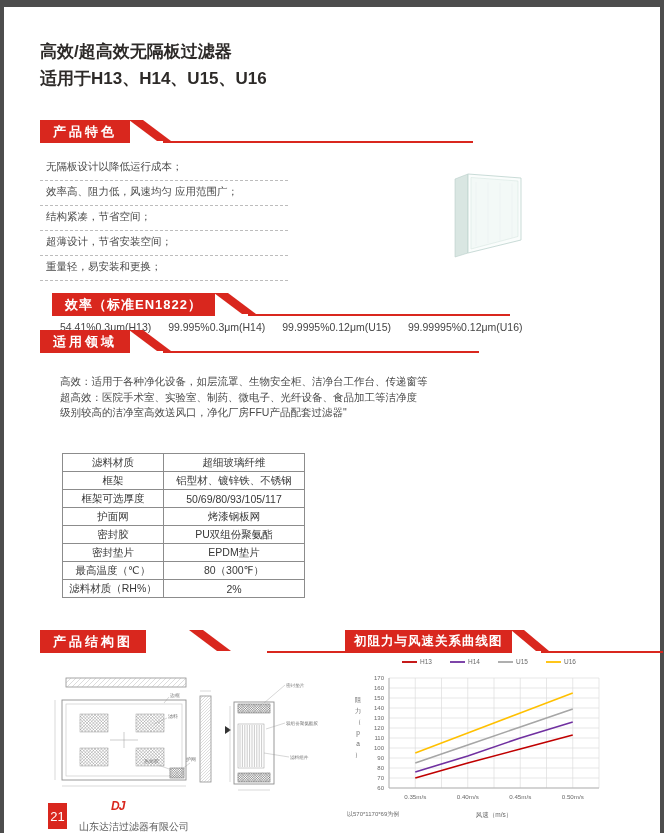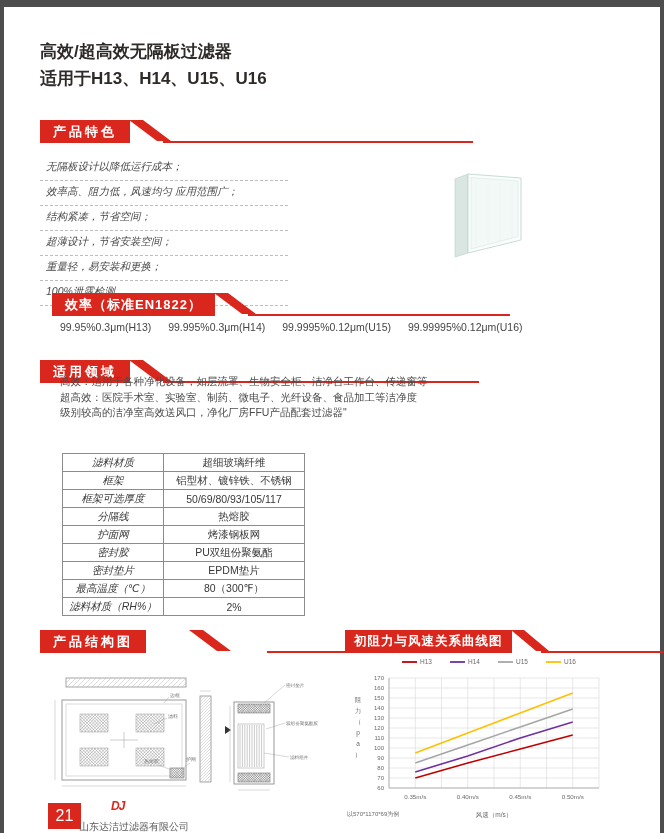--- a/index.html
+++ b/index.html
@@ -11,30 +11,30 @@
   .edge-left{left:0;top:0;width:4px;height:833px;}
   .edge-right{left:660px;top:0;width:4px;height:833px;}
   .title{position:absolute;left:40px;top:38px;font-size:17px;font-weight:bold;color:#2d2a28;line-height:27px;}
   .banner{position:absolute;display:flex;align-items:stretch;height:23px;}
   .bn-box{background:var(--accent);color:#fff;font-size:13px;font-weight:bold;letter-spacing:3px;
           padding:0 13px;line-height:23px;white-space:nowrap;}
   .bn-box.tight{font-size:12.5px;letter-spacing:1px;padding:0 9px;}
   .bn-tail{display:block;margin-left:-1px;}
   .bn-rule{align-self:flex-end;height:2px;background:var(--accent);margin-left:-8px;margin-bottom:0;}
   .features{position:absolute;left:40px;top:156px;width:248px;list-style:none;margin:0;padding:0;}
-  .features li{font-size:10.5px;color:#4a4a4a;padding:4px 4px 6px 6px;border-bottom:1px dashed #bdbdbd;font-style:italic;}
+  .features li{font-size:10.5px;color:#4a4a4a;padding:4px 4px 6px 6px;border-bottom:1px dashed #bdbdbd;}
   .effline{position:absolute;left:60px;top:321px;font-size:10.5px;color:#454545;white-space:nowrap;}
   .effline span{margin-right:14px;}
   .apps{position:absolute;left:60px;top:374px;width:575px;font-size:10.5px;color:#4a4a4a;line-height:15.5px;}
   table.materials{position:absolute;left:62px;top:453px;border-collapse:collapse;font-size:10.5px;color:#383838;}
   table.materials td{border:1px solid #8c8c8c;text-align:center;height:17px;padding:0 6px;}
-  table.materials td.c1{width:88px;font-style:italic;}
+  table.materials td.c1{width:88px;}
   table.materials td.c2{width:128px;}
-  .footer-pn{position:absolute;left:48px;top:803px;width:33px;height:26px;background:var(--accent);
-             color:#fff;font-size:16px;display:flex;align-items:center;justify-content:center;}
+  .footer-pn{position:absolute;left:48px;top:803px;width:19px;height:26px;background:var(--accent);
+             color:#fff;font-size:13px;display:flex;align-items:center;justify-content:center;}
   .footer-logo{position:absolute;left:79px;top:799px;font-size:12px;font-weight:900;font-style:italic;
                color:var(--accent);letter-spacing:-1px;margin-left:32px;}
   .footer-co{position:absolute;left:79px;top:820px;font-size:10px;color:#5a5a5a;}
   svg text{font-family:"Liberation Sans","DejaVu Sans",sans-serif;}
 </style>
 </head>
 <body>
 
 <div class="page">
   <div class="edge edge-top"></div>
@@ -52,48 +52,47 @@
       <polygon points="0,0 14,0 42,21 28,21" fill="#d9271e"></polygon>
       </svg>
     <span class="bn-rule" style="width:310px"></span>
   </div>
   <ul class="features">
     <li>无隔板设计以降低运行成本；</li>
     <li>效率高、阻力低，风速均匀 应用范围广；</li>
     <li>结构紧凑，节省空间；</li>
     <li>超薄设计，节省安装空间；</li>
     <li>重量轻，易安装和更换；</li>
-    <li>100%泄露检测。</li>
   </ul>
 
   <svg style="position:absolute;left:448px;top:168px;" width="95" height="100" viewBox="0 0 95 100">
     <polygon points="7,11 20,6 20,85 7,89" fill="#d9e6e2" stroke="#b9cec9" stroke-width="0.6"></polygon>
     <polygon points="20,6 73,10 73,72 20,85" fill="#fafdfc" stroke="#c3d7d2" stroke-width="0.9"></polygon>
     <polygon points="23,9.5 70,13 70,68.5 23,81" fill="#f3f9f7" stroke="#d8e7e3" stroke-width="0.6"></polygon>
     <line x1="28" y1="14" x2="28" y2="78" stroke="#e6efec" stroke-width="0.5"></line>
     <line x1="40" y1="14.5" x2="40" y2="75" stroke="#e6efec" stroke-width="0.5"></line>
     <line x1="52" y1="15" x2="52" y2="72.5" stroke="#e6efec" stroke-width="0.5"></line>
     <line x1="64" y1="15.5" x2="64" y2="70" stroke="#e6efec" stroke-width="0.5"></line>
   </svg>
 
   <div class="banner" style="left:52px;top:293px;">
     <span class="bn-box" style="letter-spacing:1px;">效率（标准EN1822）</span>
     <svg class="bn-tail" width="42" height="23" viewBox="0 0 42 23">
       <polygon points="0,0 14,0 42,21 28,21" fill="#d9271e"></polygon>
       </svg>
     <span class="bn-rule" style="width:262px"></span>
   </div>
   <div class="effline">
-    <span>99.95%0.3μm(H13)</span>
+    <span>54.41%0.3μm(H13)</span>
     <span>99.995%0.3μm(H14)</span>
     <span>99.9995%0.12μm(U15)</span>
     <span>99.99995%0.12μm(U16)</span>
   </div>
 
-  <div class="banner" style="left:40px;top:360px;">
+  <div class="banner" style="left:40px;top:330px;">
     <span class="bn-box">适用领域</span>
     <svg class="bn-tail" width="42" height="23" viewBox="0 0 42 23">
       <polygon points="0,0 14,0 42,21 28,21" fill="#d9271e"></polygon>
       </svg>
     <span class="bn-rule" style="width:316px"></span>
   </div>
   <div class="apps">
     <div>高效：适用于各种净化设备，如层流罩、生物安全柜、洁净台工作台、传递窗等</div>
     <div>超高效：医院手术室、实验室、制药、微电子、光纤设备、食品加工等洁净度</div>
     <div>级别较高的洁净室高效送风口，净化厂房FFU产品配套过滤器"</div>
@@ -105,24 +104,20 @@
           <td class="c1">滤料材质</td>
           <td class="c2">超细玻璃纤维</td>
         </tr>
     <tr>
           <td class="c1">框架</td>
           <td class="c2">铝型材、镀锌铁、不锈钢</td>
         </tr>
     <tr>
           <td class="c1">框架可选厚度</td>
           <td class="c2">50/69/80/93/105/117</td>
-        </tr>
-    <tr>
-          <td class="c1">分隔线</td>
-          <td class="c2">热熔胶</td>
         </tr>
     <tr>
           <td class="c1">护面网</td>
           <td class="c2">烤漆钢板网</td>
         </tr>
     <tr>
           <td class="c1">密封胶</td>
           <td class="c2">PU双组份聚氨酯</td>
         </tr>
     <tr>

